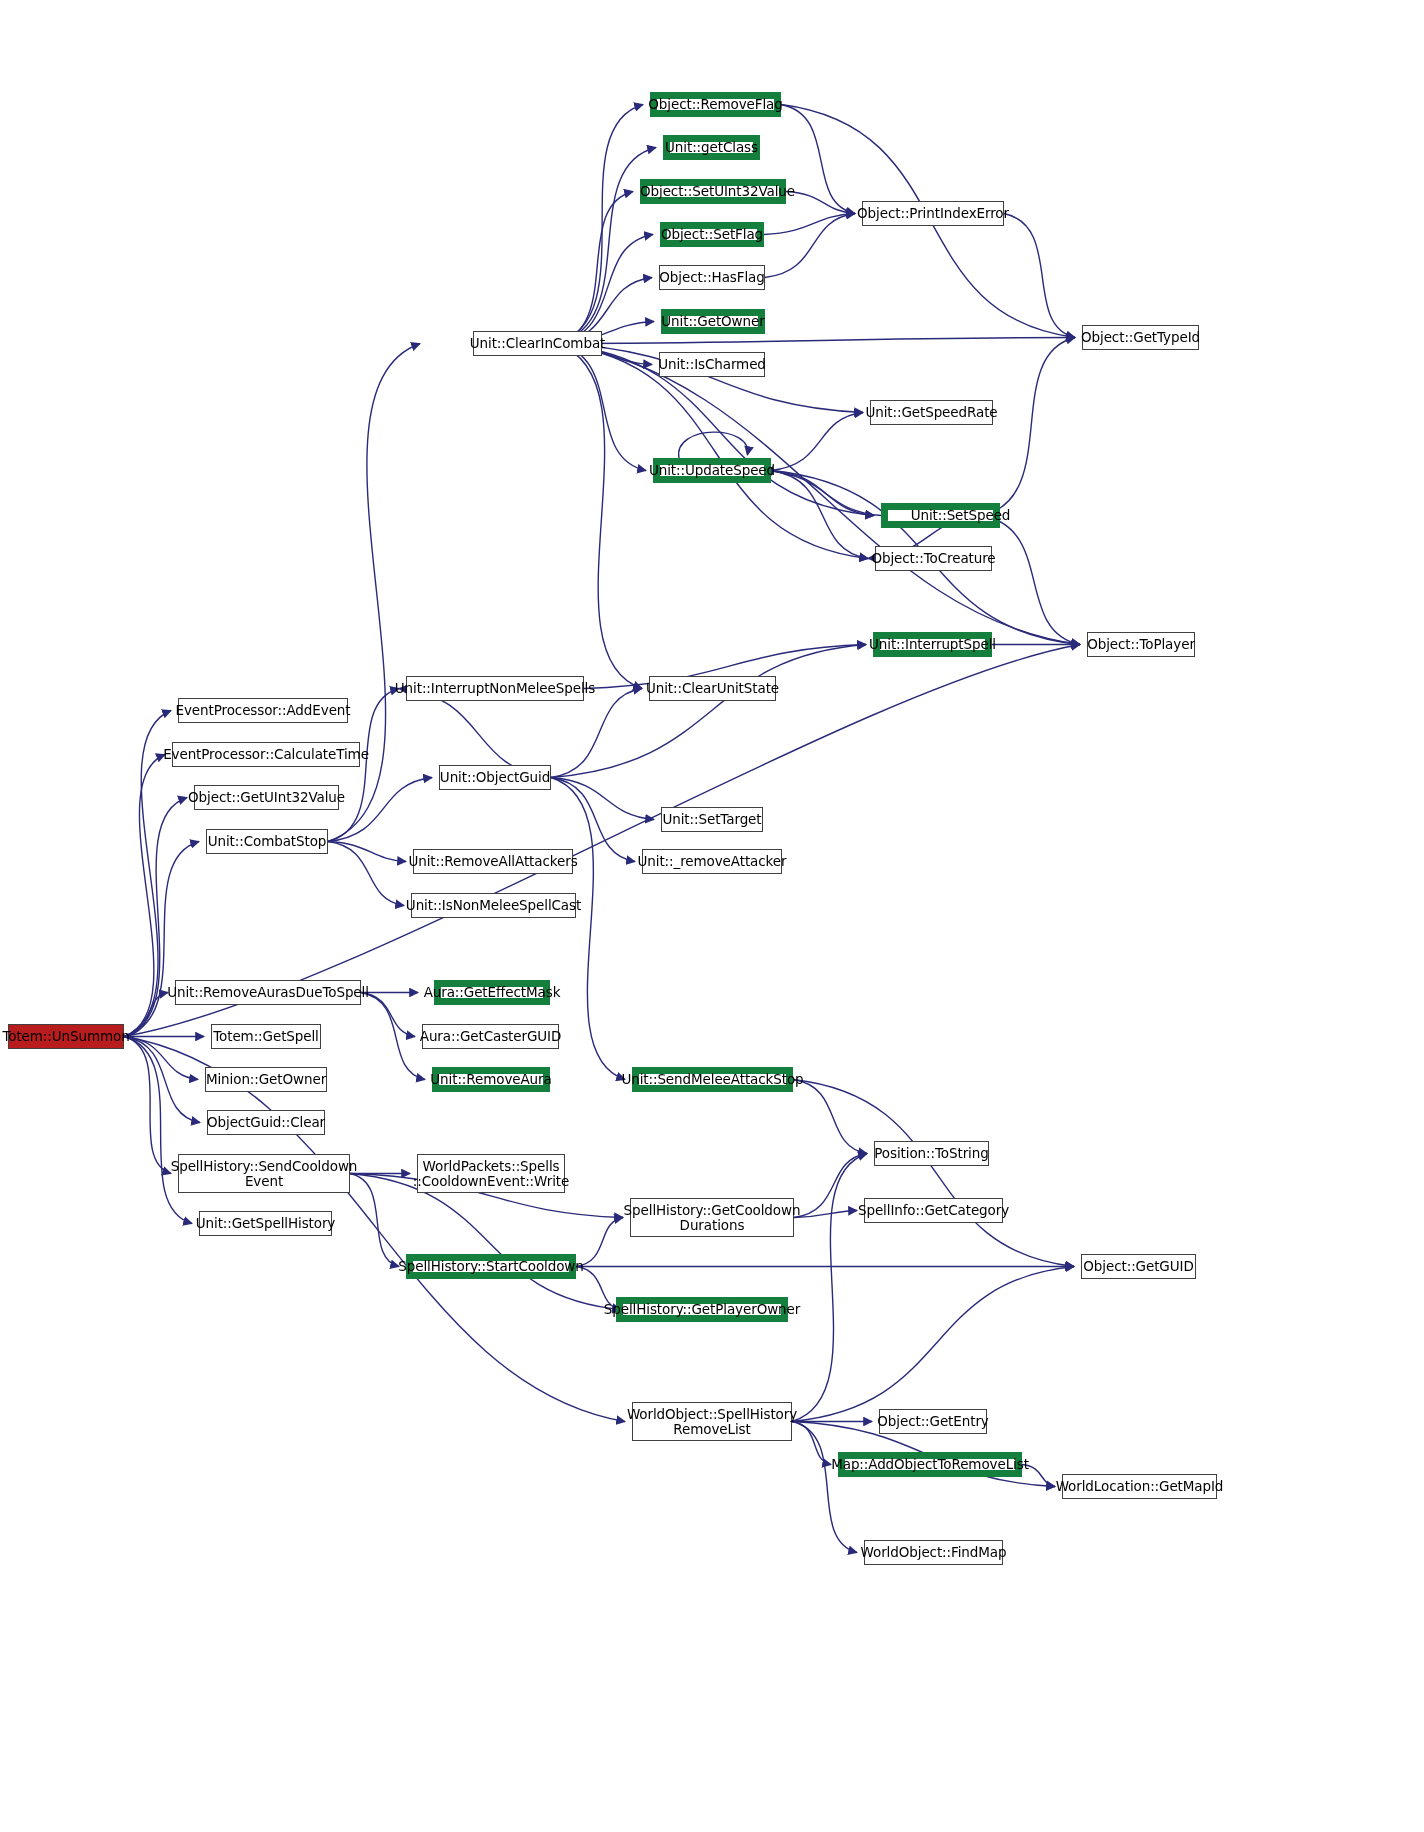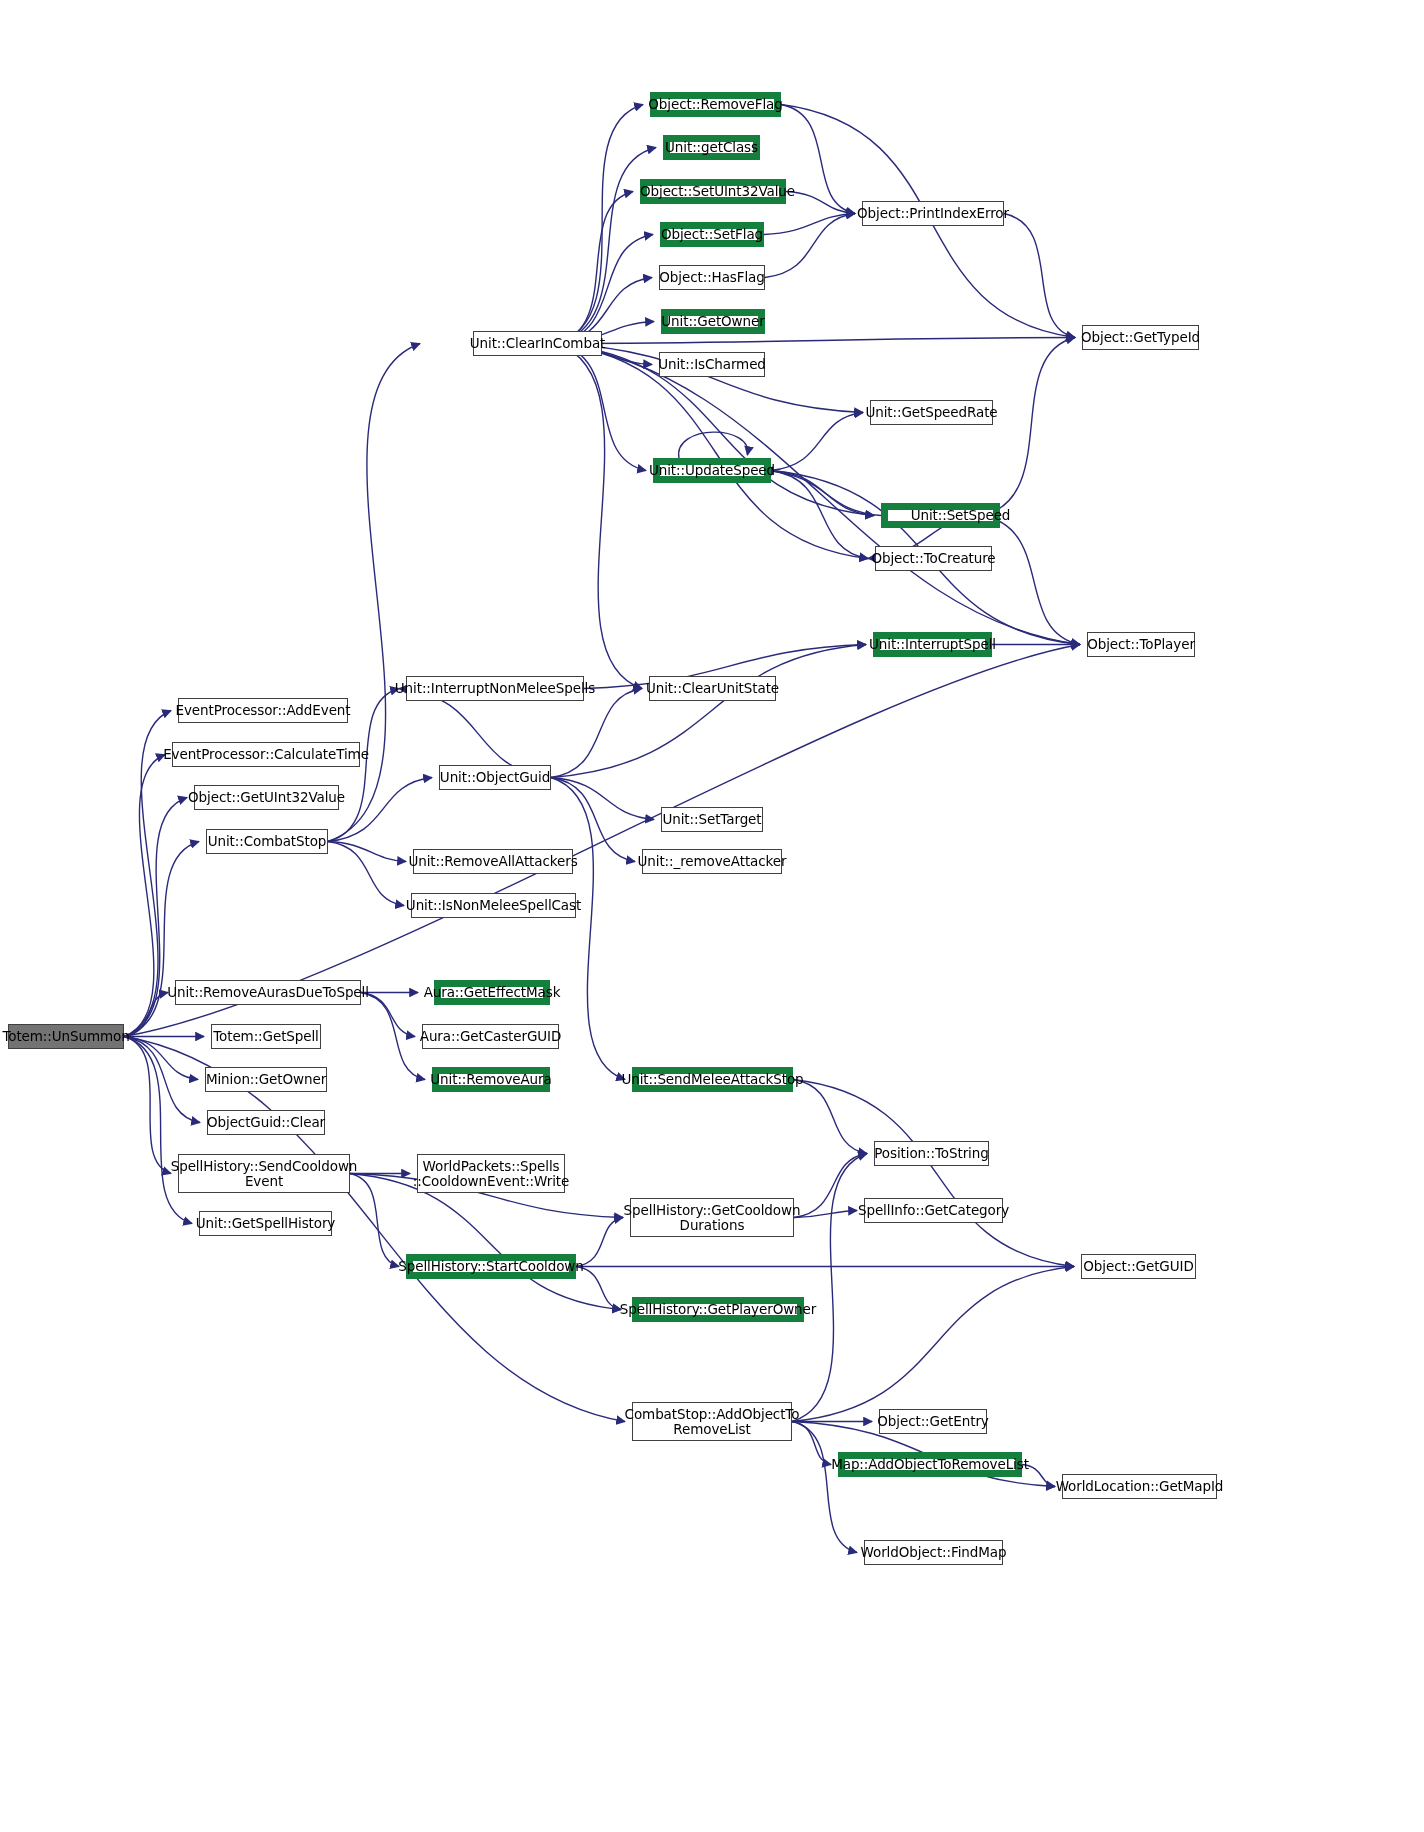--- a/index.html
+++ b/index.html
@@ -38,21 +38,21 @@
     line-height: 15px;
     letter-spacing: -0.1px;
     white-space: pre-line;
     z-index: 5;
     cursor: pointer;
   }
   .node.red {
     border: 7px solid #15803d;
   }
   .node.root {
-    background: #737373;
+    background: #b91c1c;
     border: 1px solid #404040;
   }
 </style>
 </head>
 <body>
 
 <div id="canvas">
   <svg id="edges" viewBox="0 0 1424 1832" xmlns="http://www.w3.org/2000/svg">
     <defs>
       <marker id="arrow" viewBox="0 0 10 10" refX="9" refY="5" markerWidth="7" markerHeight="7" orient="auto-start-reverse">
@@ -168,22 +168,22 @@
       <div class="node" style="left: 659px; top: 265px; width: 106px; height: 25px;">Object::HasFlag</div>
       <div class="node red" style="left: 661px; top: 309px; width: 104px; height: 25px;">Unit::GetOwner</div>
       <div class="node" style="left: 659px; top: 352px; width: 106px; height: 25px;">Unit::IsCharmed</div>
       <div class="node red" style="left: 653px; top: 458px; width: 118px; height: 25px;">Unit::UpdateSpeed</div>
       <div class="node" style="left: 649px; top: 676px; width: 127px; height: 25px;">Unit::ClearUnitState</div>
       <div class="node" style="left: 661px; top: 807px; width: 102px; height: 25px;">Unit::SetTarget</div>
       <div class="node" style="left: 642px; top: 849px; width: 140px; height: 25px;">Unit::_removeAttacker</div>
       <div class="node red" style="left: 632px; top: 1067px; width: 161px; height: 25px;">Unit::SendMeleeAttackStop</div>
       <div class="node" style="left: 630px; top: 1198px; width: 164px; height: 39px;">SpellHistory::GetCooldown
 Durations</div>
-      <div class="node red" style="left: 632px; top: 1297px; width: 172px; height: 25px;">SpellHistory::GetPlayerOwner</div>
-      <div class="node" style="left: 632px; top: 1402px; width: 160px; height: 39px;">CombatStop::AddObjectTo
+      <div class="node red" style="left: 616px; top: 1297px; width: 172px; height: 25px;">SpellHistory::GetPlayerOwner</div>
+      <div class="node" style="left: 632px; top: 1402px; width: 160px; height: 39px;">WorldObject::SpellHistory
 RemoveList</div>
       <div class="node" style="left: 862px; top: 201px; width: 142px; height: 25px;">Object::PrintIndexError</div>
       <div class="node" style="left: 870px; top: 400px; width: 123px; height: 25px;">Unit::GetSpeedRate</div>
       <div class="node red" style="left: 881px; top: 503px; width: 119px; height: 25px; padding-left: 40px;">Unit::SetSpeed</div>
       <div class="node" style="left: 875px; top: 546px; width: 117px; height: 25px;">Object::ToCreature</div>
       <div class="node red" style="left: 873px; top: 632px; width: 119px; height: 25px;">Unit::InterruptSpell</div>
       <div class="node" style="left: 874px; top: 1141px; width: 115px; height: 25px;">Position::ToString</div>
       <div class="node" style="left: 864px; top: 1198px; width: 139px; height: 25px;">SpellInfo::GetCategory</div>
       <div class="node" style="left: 879px; top: 1409px; width: 108px; height: 25px;">Object::GetEntry</div>
       <div class="node red" style="left: 838px; top: 1452px; width: 184px; height: 25px;">Map::AddObjectToRemoveList</div>

